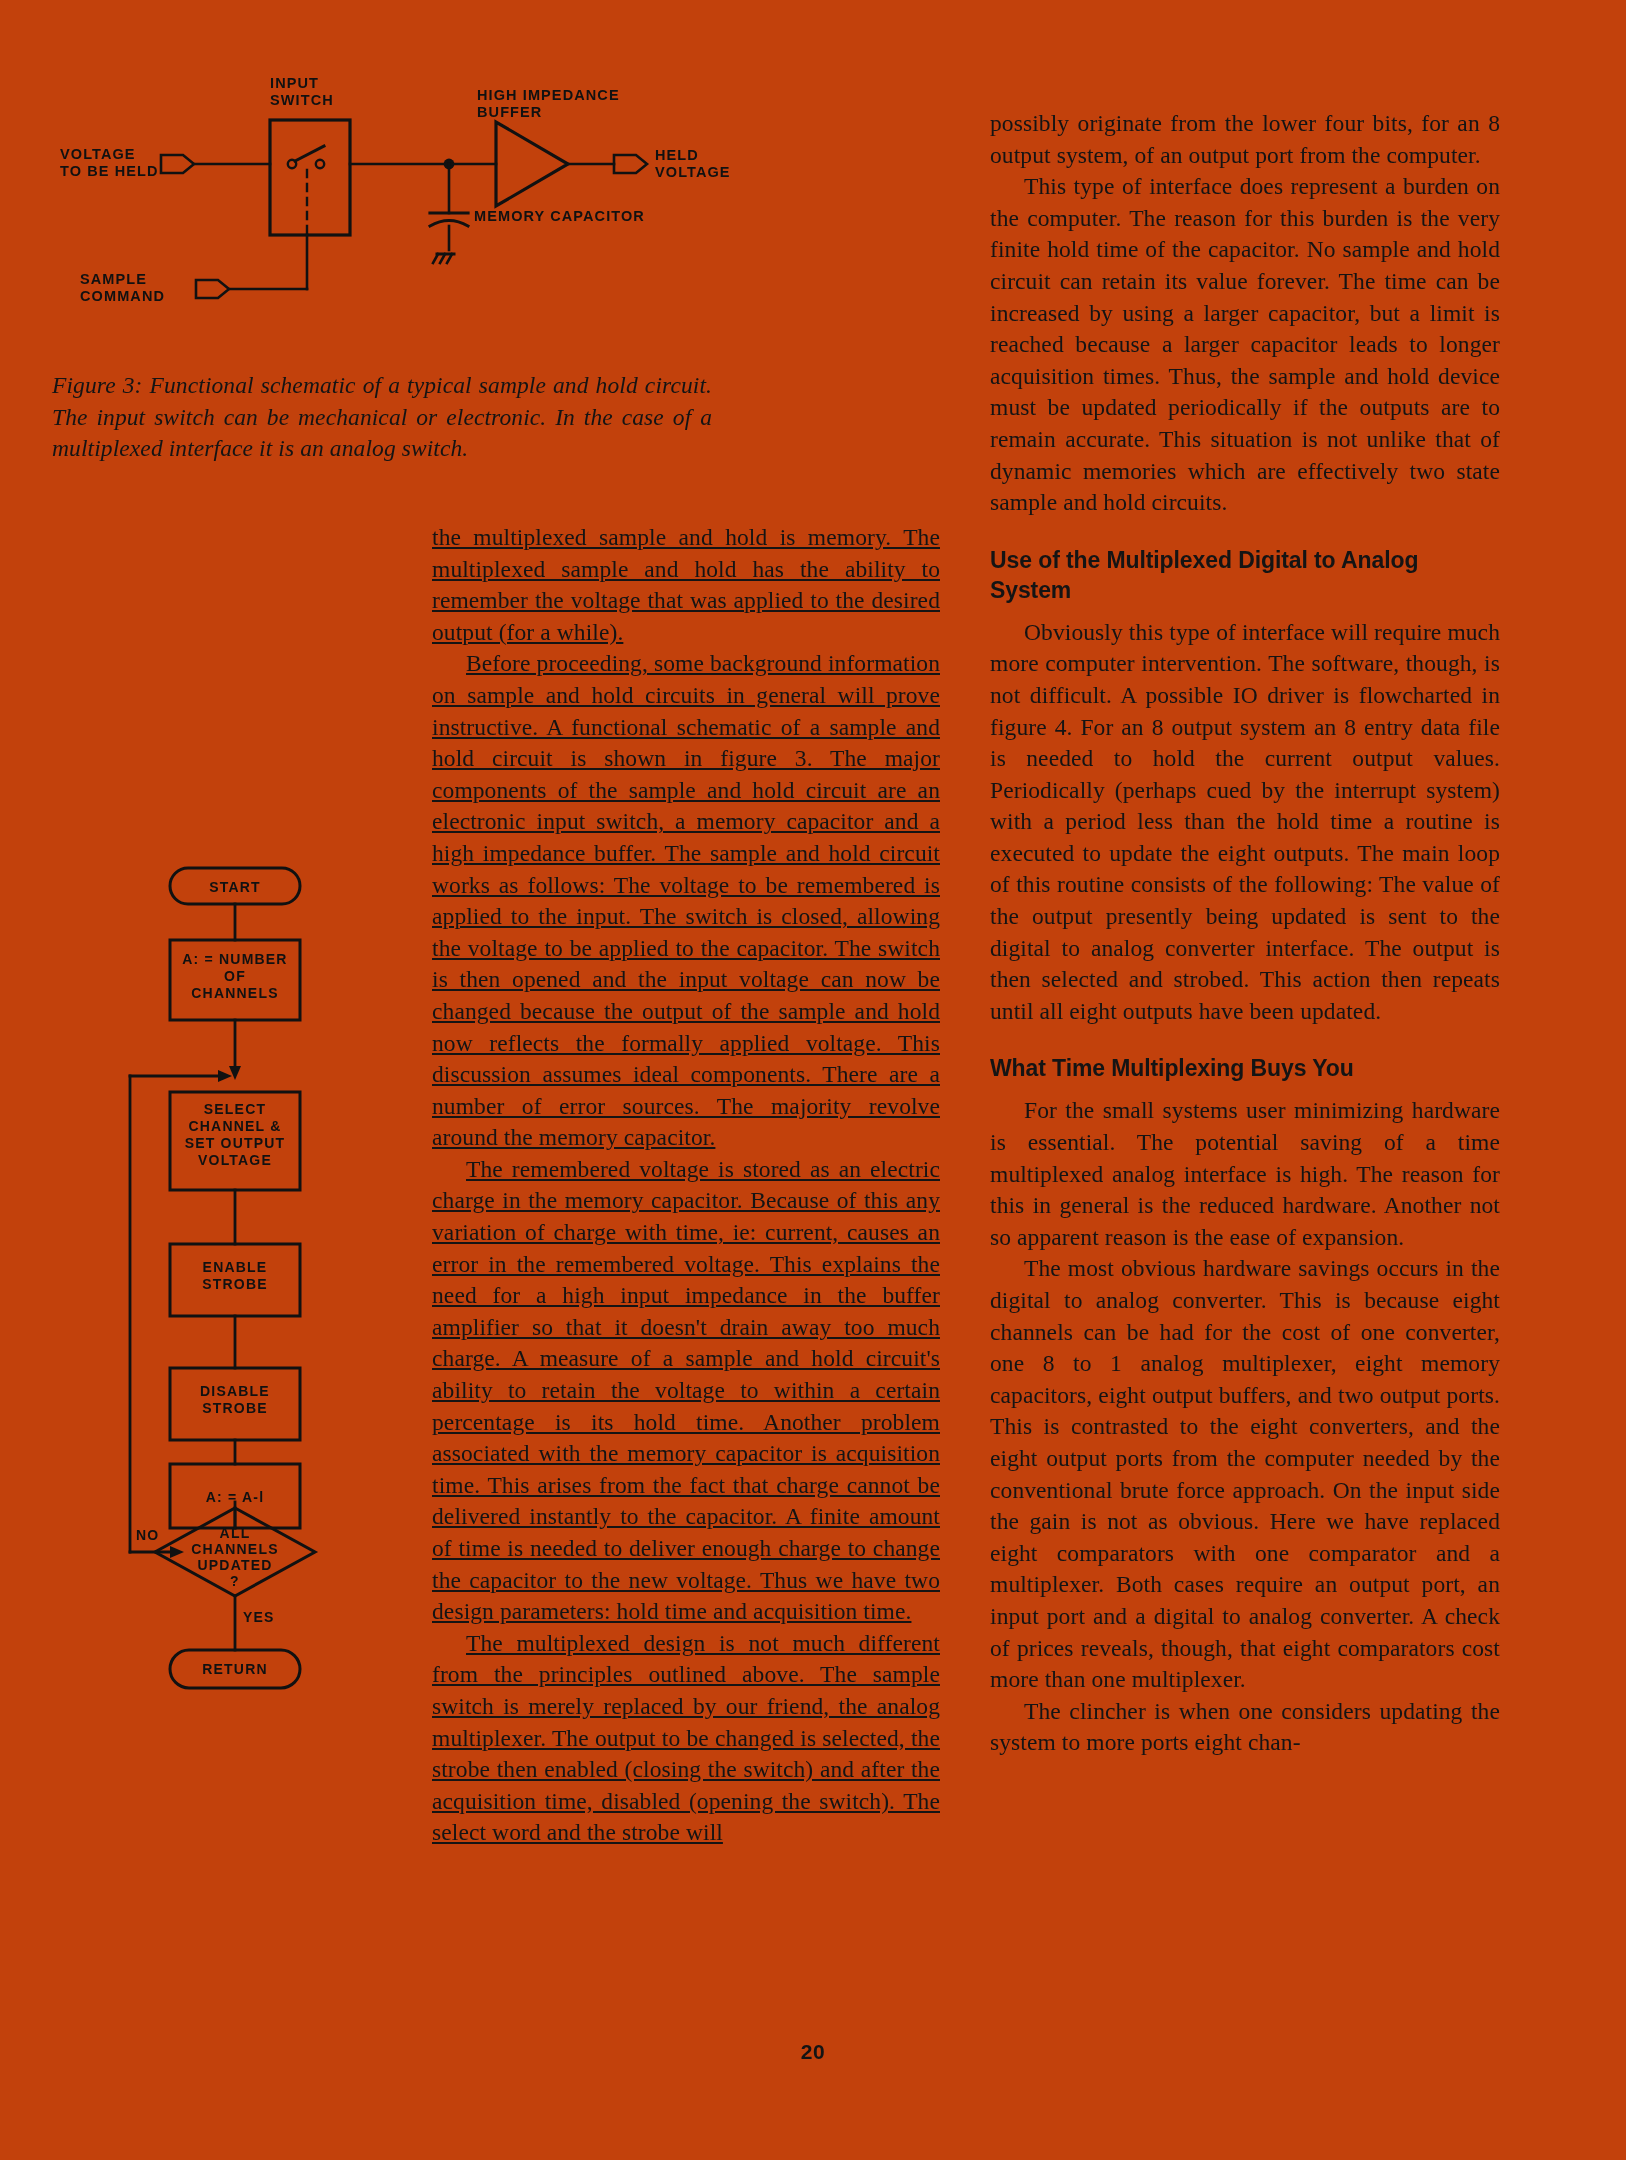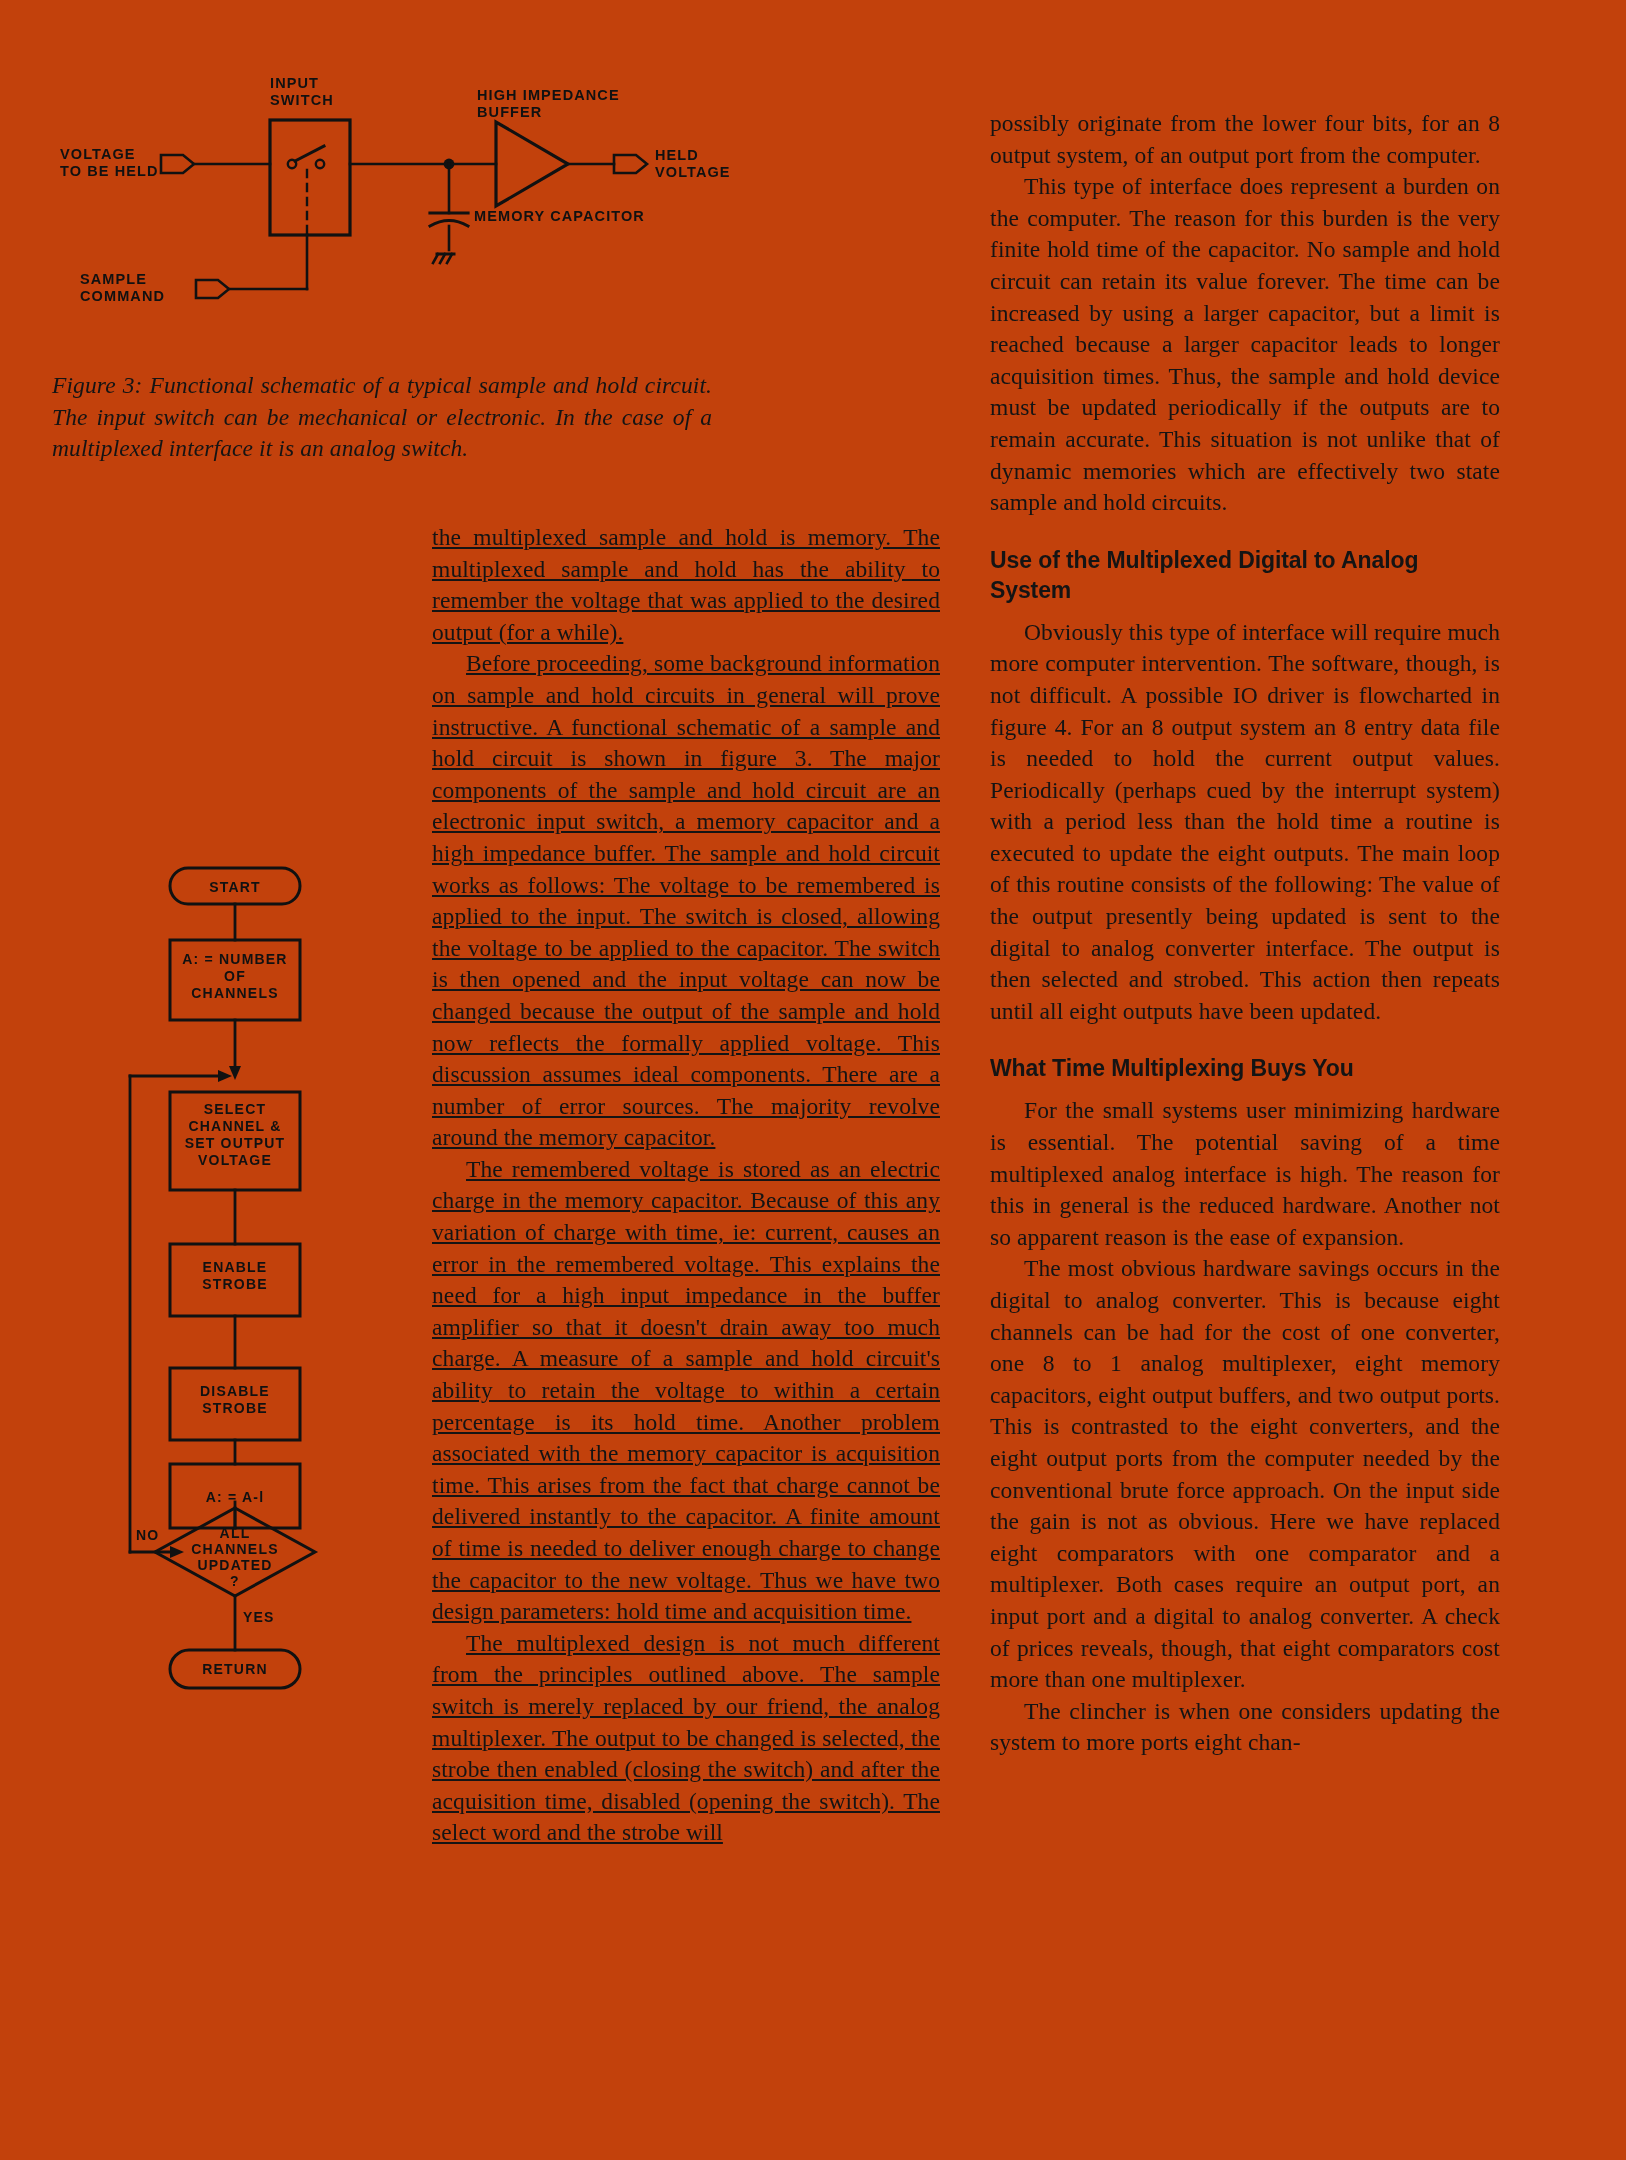--- a/index.html
+++ b/index.html
@@ -250,14 +250,15 @@
       <p class="noind">possibly originate from the lower four bits, for an 8 output system, of an output port from the computer.</p>
       <p>This type of interface does represent a burden on the computer. The reason for this burden is the very finite hold time of the capacitor. No sample and hold circuit can retain its value forever. The time can be increased by using a larger capacitor, but a limit is reached because a larger capacitor leads to longer acquisition times. Thus, the sample and hold device must be updated periodically if the outputs are to remain accurate. This situation is not unlike that of dynamic memories which are effectively two state sample and hold circuits.</p>
       <h3>Use of the Multiplexed Digital to Analog System</h3>
       <p>Obviously this type of interface will require much more computer intervention. The software, though, is not difficult. A possible IO driver is flowcharted in figure 4. For an 8 output system an 8 entry data file is needed to hold the current output values. Periodically (perhaps cued by the interrupt system) with a period less than the hold time a routine is executed to update the eight outputs. The main loop of this routine consists of the following: The value of the output presently being updated is sent to the digital to analog converter interface. The output is then selected and strobed. This action then repeats until all eight outputs have been updated.</p>
       <h3>What Time Multiplexing Buys You</h3>
       <p>For the small systems user minimizing hardware is essential. The potential saving of a time multiplexed analog interface is high. The reason for this in general is the reduced hardware. Another not so apparent reason is the ease of expansion.</p>
       <p>The most obvious hardware savings occurs in the digital to analog converter. This is because eight channels can be had for the cost of one converter, one 8 to 1 analog multiplexer, eight memory capacitors, eight output buffers, and two output ports. This is contrasted to the eight converters, and the eight output ports from the computer needed by the conventional brute force approach. On the input side the gain is not as obvious. Here we have replaced eight comparators with one comparator and a multiplexer. Both cases require an output port, an input port and a digital to analog converter. A check of prices reveals, though, that eight comparators cost more than one multiplexer.</p>
       <p>The clincher is when one considers updating the system to more ports eight chan-</p>
     </div>
 
+  <div id="pagenum">20</div>
 
 </div>
 
 </body></html>

